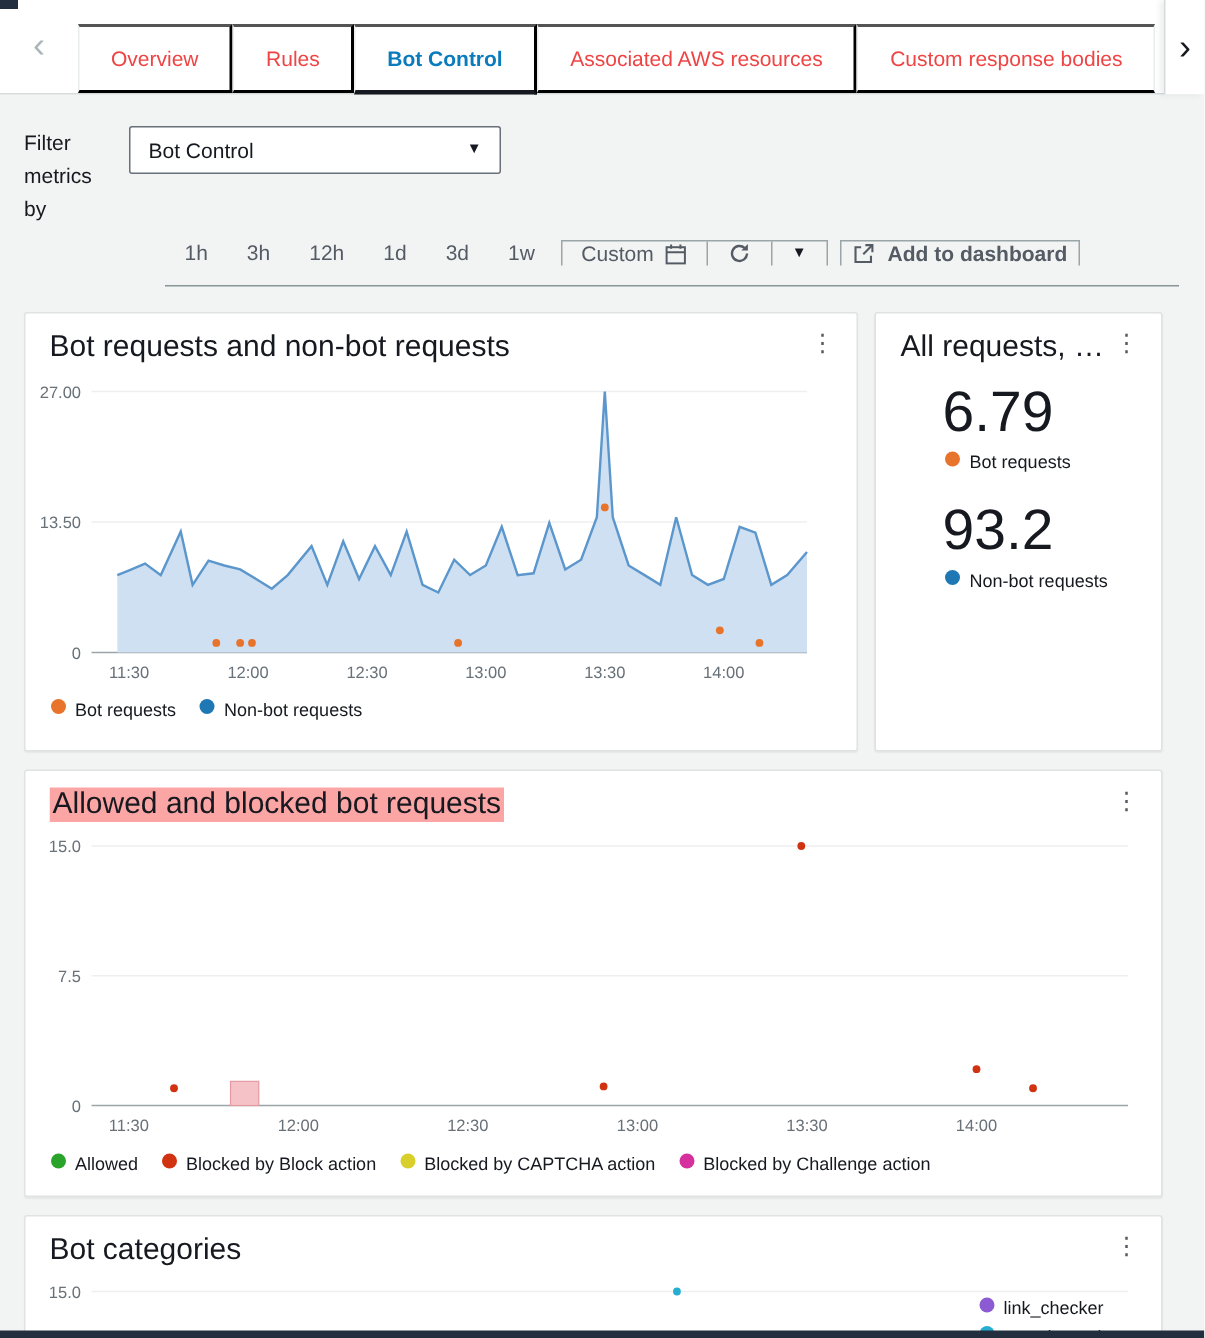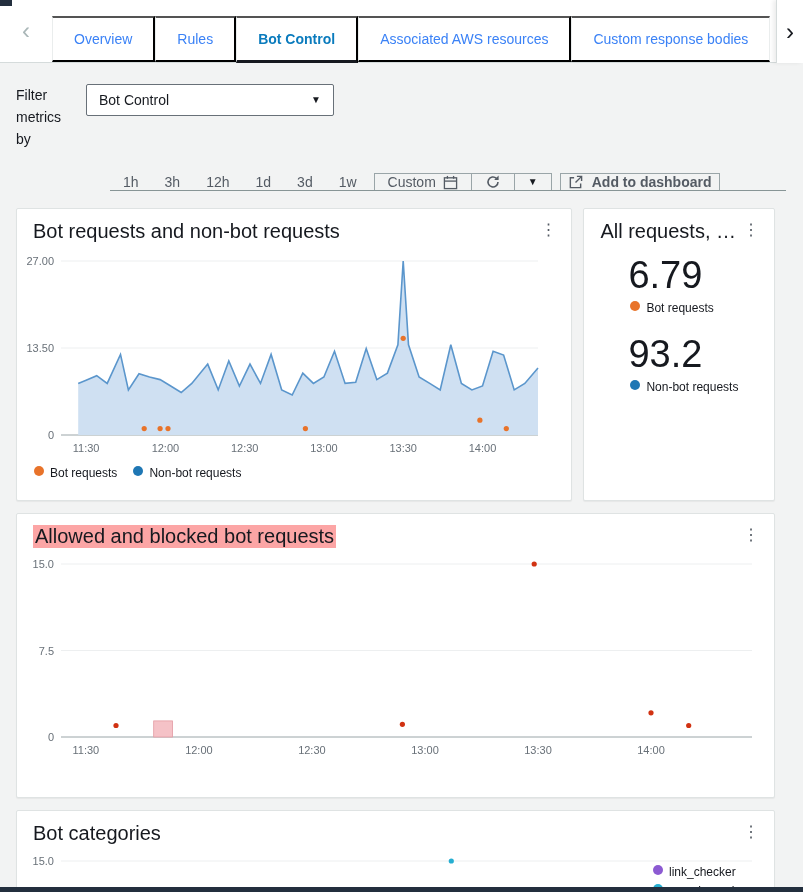--- a/index.html
+++ b/index.html
@@ -8,34 +8,34 @@
   .page{position:relative;width:803px;height:892px;background:#f2f3f3;overflow:hidden}
   .notch{position:absolute;top:0;left:0;width:12px;height:6px;background:#232f3e;z-index:5}
 
   
   .tabbar{display:flex;height:63px;background:#fff;border-bottom:1px solid #d5dbdb}
   .chev{align-self:center;width:52px;height:40px;display:flex;align-items:center;justify-content:center;
         font-size:24px;color:#aab7b8;background:transparent;border:none;cursor:pointer}
   .chev.right{width:27px;margin-left:auto;color:#16191f;background:#fff;border-left:1px solid #d5dbdb;
         box-shadow:-3px 0 4px rgba(0,0,0,.07);height:63px;align-self:stretch}
   .tabs{display:flex;align-self:flex-end;height:46px}
-  .tab{display:flex;align-items:center;padding:0 21px;font-size:14px;color:#3b82f6;
+  .tab{display:flex;align-items:center;padding:0 21px;font-size:14px;color:#ef4444;
        border-left:1px solid #eaeded;cursor:pointer;white-space:nowrap;background:transparent}
   .tab:last-of-type{border-right:1px solid #eaeded}
   .tab.active{color:#0a7bbd;font-weight:700;border-bottom:3px solid #16191f;margin-bottom:-1px}
 
   
   .filter{display:flex;gap:10px;margin:21px 16px 0}
   .filter-label{width:60px;font-size:14px;line-height:22px;color:#16191f}
   .select{width:248px;height:32px;background:#fff;border:1px solid #687078;border-radius:2px;
           display:flex;align-items:center;justify-content:space-between;padding:0 12px;font-size:14px;cursor:pointer}
   .caret{font-size:10px;color:#16191f;line-height:1}
 
   
-  .toolbar{margin:10px 0 17px 110px;width:676px;height:31px;display:flex;align-items:flex-end;
+  .toolbar{margin:10px 0 17px 110px;width:676px;height:31px;display:flex;align-items:flex-start;
            border-bottom:1px solid #879596;font-size:14px;color:#545b64}
   .rbtn{padding:0 13px;background:none;border:none;font:inherit;color:#545b64;cursor:pointer}
   .tgroup{display:flex;border:1px solid #9aa5a8;border-bottom:none;margin-left:4px}
   .tseg{display:flex;align-items:center;gap:7px;padding:0 13px;border-left:1px solid #9aa5a8;cursor:pointer;color:#545b64}
   .tseg:first-child{border-left:none}
   .add-btn{margin-left:8px;display:flex;align-items:center;gap:9px;padding:0 7px;
            border:1px solid #9aa5a8;border-bottom:none;font-size:14px;font-weight:700;color:#545b64;
            background:transparent;cursor:pointer;white-space:nowrap}
   .icon-svg{display:block}
 
@@ -214,20 +214,38 @@
           <text class="ax" x="408.0" y="202" text-anchor="middle">13:00</text>
           <text class="ax" x="521.0" y="202" text-anchor="middle">13:30</text>
           <text class="ax" x="634.0" y="202" text-anchor="middle">14:00</text>
           <rect x="136.7" y="168.9" width="18.8" height="16.1" fill="#f5c2c7" stroke="#e39aa2" stroke-width="0.8"></rect>
           <circle cx="99.0" cy="173.5" r="2.6" fill="#d13212"></circle>
           <circle cx="385.4" cy="172.3" r="2.6" fill="#d13212"></circle>
           <circle cx="517.2" cy="12.0" r="2.6" fill="#d13212"></circle>
           <circle cx="634.0" cy="160.8" r="2.6" fill="#d13212"></circle>
           <circle cx="671.7" cy="173.5" r="2.6" fill="#d13212"></circle>
         </svg>
+      <div class="legend">
+        <div class="legend-item">
+          <span class="dot" style="background-color: rgb(42, 163, 42);"></span>
+          <span>Allowed</span>
+        </div>
+        <div class="legend-item">
+          <span class="dot" style="background-color: rgb(209, 50, 18);"></span>
+          <span>Blocked by Block action</span>
+        </div>
+        <div class="legend-item">
+          <span class="dot" style="background-color: rgb(217, 207, 42);"></span>
+          <span>Blocked by CAPTCHA action</span>
+        </div>
+        <div class="legend-item">
+          <span class="dot" style="background-color: rgb(214, 48, 159);"></span>
+          <span>Blocked by Challenge action</span>
+        </div>
+      </div>
     </div>
 
     <div class="card card3">
       <div class="card-head">
         <div class="card-title">Bot categories</div>
         <button class="menu-btn">⋮</button>
       </div>
       <svg id="chart-categories" class="chart-svg" width="759" height="60" style="margin-top:4px">
           <line x1="44" y1="12.0" x2="735" y2="12.0" stroke="#edeff0" stroke-width="1"></line>
           <text class="ax" x="37" y="16.0" text-anchor="end">15.0</text>

